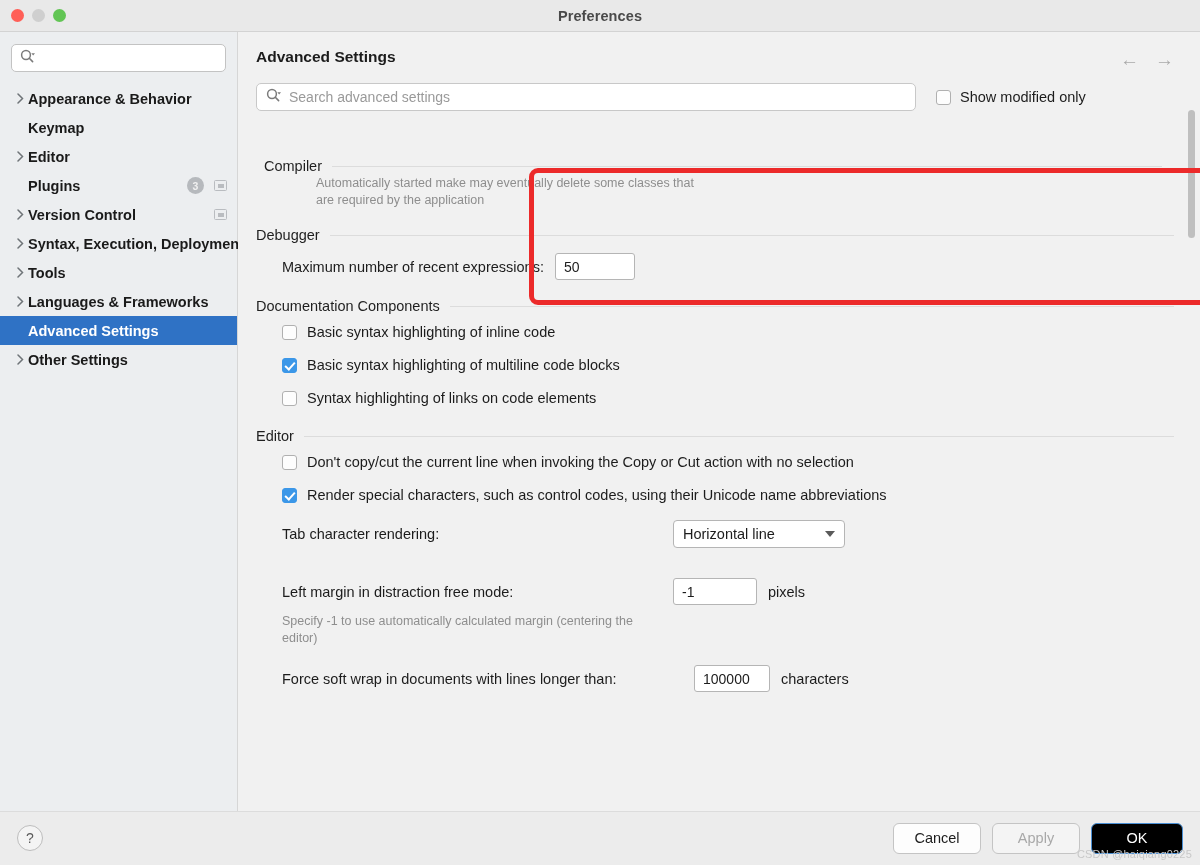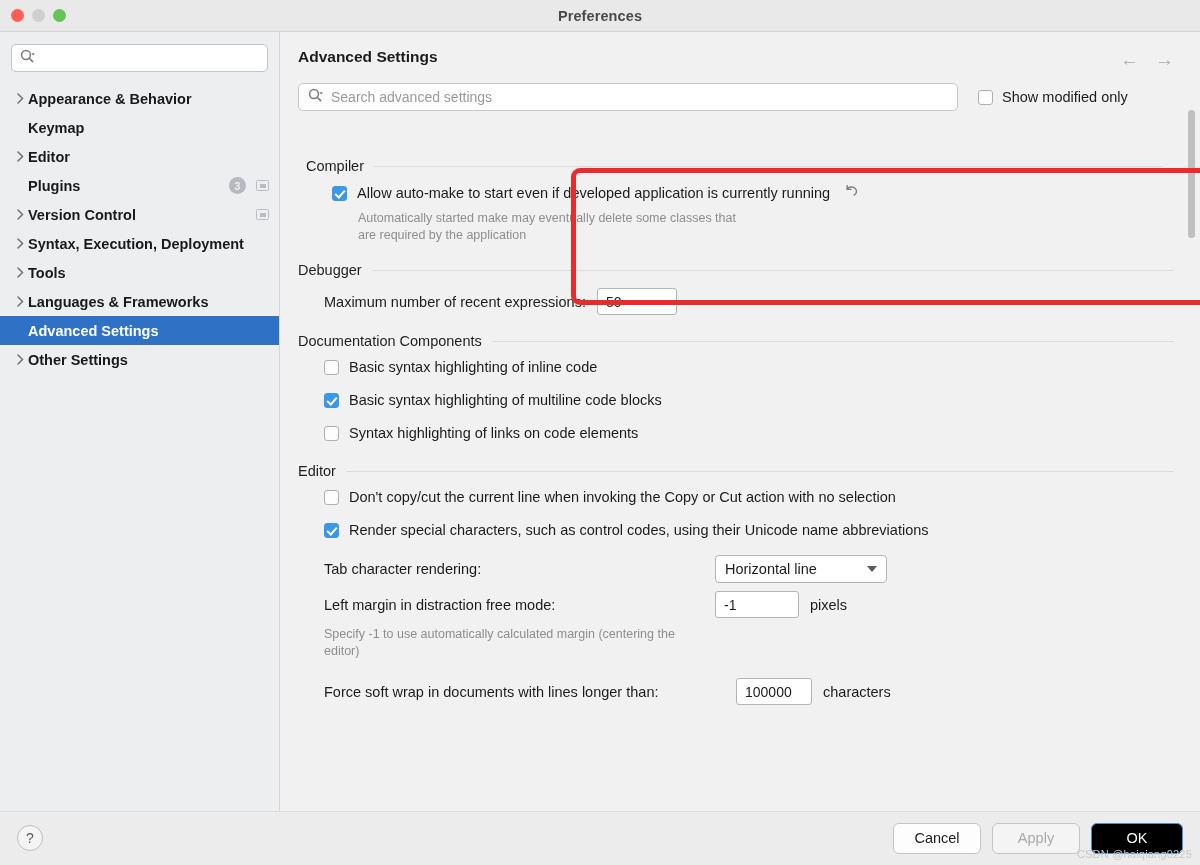--- a/index.html
+++ b/index.html
@@ -27,21 +27,21 @@
     position: absolute; left: 0; right: 0; text-align: center;
     font-size: 14.5px; font-weight: bold; color: #4a4a4a;
     letter-spacing: .1px;
   }
 
   
   .body { display: flex; height: 779px; }
 
   
   .sidebar {
-    width: 280px; background: #eceef0;
+    width: 238px; background: #eceef0;
     border-right: 1px solid #d6d6d6;
     display: flex; flex-direction: column;
   }
   .side-search-wrap { padding: 12px 11px 8px 11px; }
   .side-search {
     height: 28px; background: #fff; border: 1px solid #c3c3c3;
     border-radius: 5px; display: flex; align-items: center;
     padding: 0 8px;
   }
   .mag { flex: none; }
@@ -335,30 +335,20 @@
       </div>
 
       <div class="content">
 
         <div class="group" style="margin-top:4px; padding-left:8px; padding-right:12px;">
           <div class="group-head">
             <span class="group-title">Compiler</span>
             <span class="group-rule"></span>
           </div>
           <div class="group-body">
-            <div class="opt">
-              <span class="cb on"></span>
-              <span class="txt">Allow auto-make to start even if developed application is currently running</span>
-              <span style="margin-left:4px;">
-                <svg width="16" height="14" viewBox="0 0 16 14">
-                  <path d="M3.2 5.0 C5.4 2.4 9.4 2.4 11.4 4.6 C13.3 6.7 12.6 9.9 10.1 11.0" fill="none" stroke="#7d7d7d" stroke-width="1.4" stroke-linecap="round"></path>
-                  <path d="M3.2 1.6 L3.2 5.4 L6.9 5.4" fill="none" stroke="#7d7d7d" stroke-width="1.4" stroke-linecap="round" stroke-linejoin="round"></path>
-                </svg>
-              </span>
-            </div>
             <div class="hint">
               <span>Automatically started make may eventually delete some classes that</span><br>
               <span>are required by the application</span>
             </div>
           </div>
         </div>
 
         <div class="group" style="margin-top:18px;">
           <div class="group-head">
             <span class="group-title">Debugger</span>
@@ -401,21 +391,21 @@
           <div class="group-body">
             <div class="opt">
               <span class="cb"></span>
               <span class="txt">Don't copy/cut the current line when invoking the Copy or Cut action with no selection</span>
             </div>
             <div class="opt">
               <span class="cb on"></span>
               <span class="txt">Render special characters, such as control codes, using their Unicode name abbreviations</span>
             </div>
 
-            <div class="field-row" style="margin-bottom:8px;">
+            <div class="field-row" style="margin-bottom:30px;">
               <span class="field-label" style="width:380px;">Tab character rendering:</span>
               <span class="combo">
                 <span class="cv">Horizontal line</span>
                 <span class="caret"></span>
               </span>
             </div>
 
             <div class="field-row" style="margin-bottom:8px;">
               <span class="field-label" style="width:380px;">Left margin in distraction free mode:</span>
               <span class="txtfield" style="width:84px;">-1</span>

